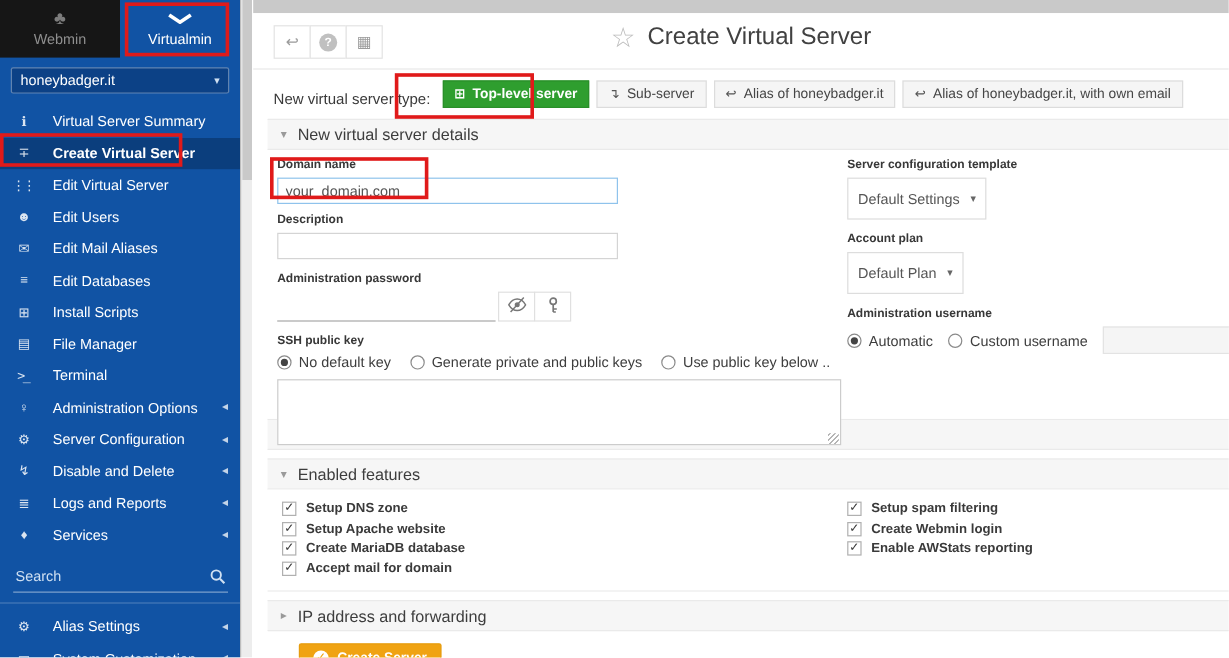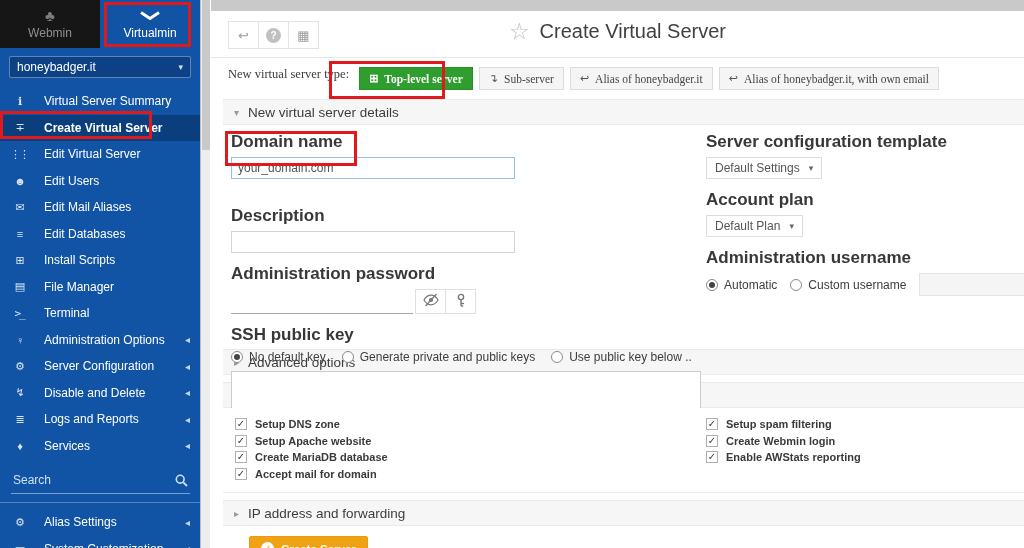--- a/index.html
+++ b/index.html
@@ -39,54 +39,54 @@
   .main { position:absolute; left:211px; top:0; right:0; bottom:0; background:#fff; }
   .top-strip { height:11px; background:#c9c9c9; }
   .toolbar-row { height:47px; background:#fff; border-bottom:1px solid #e8e8e8; position:relative; }
   .btn-group { position:absolute; left:17px; top:10px; display:flex; }
   .tbtn { width:31px; height:28px; background:#fff; border:1px solid #e3e3e3; color:#9b9b9b; display:flex; align-items:center; justify-content:center; font-size:13px; margin-left:-1px; cursor:pointer; }
   .tbtn:first-child { margin-left:0; }
   .tbtn .qmark { width:15px; height:15px; border-radius:50%; background:#c0c0c0; color:#fff; font-size:10px; font-weight:bold; display:flex; align-items:center; justify-content:center; }
   .page-title { position:absolute; left:50%; transform:translateX(-50%); top:9px; display:flex; align-items:center; gap:10px; font-size:20px; color:#414141; white-space:nowrap; }
   .page-title .star { font-size:23px; color:#bcbcbc; line-height:1; }
 
-  .type-row { padding:9px 0 9px 17px; display:flex; align-items:flex-start;font-family:Liberation Serif, serif; }
+  .type-row { padding:9px 0 9px 17px; display:flex; align-items:flex-end; }
   .type-row .tr-label { color:#3a3a3a; font-size:12.5px; margin-right:10px; }
   .type-btn { height:23px; display:flex; align-items:center; gap:6px; padding:0 9px; background:#f5f5f5; border:1px solid #dcdcdc; color:#454545; font-size:11.5px; margin-right:6px; cursor:pointer; white-space:nowrap; }
   .type-btn .ticon { font-size:11px; color:#555; }
   .type-btn.active { background:#2f9e2f; border-color:#2a8f2a; color:#fff; font-weight:bold; }
   .type-btn.active .ticon { color:#fff; }
 
   .content { padding-left:12px; }
   .section-header { height:26px; background:#f6f6f6; border-top:1px solid #eaeaea; border-bottom:1px solid #eaeaea; display:flex; align-items:center; padding-left:11px; gap:9px; font-size:13.5px; color:#3d3d3d; cursor:pointer; }
   .section-header .scaret { font-size:10px; color:#9a9a9a; }
 
   .panel-body { position:relative; background:#fff; padding:7px 0 10px 8px; height:224px; }
   .col-right { position:absolute; left:483px; top:7px; width:320px; }
-  .flabel { font-weight:bold; font-size:17px; color:#383838; margin-bottom:5px; }
+  .flabel { font-weight:bold; font-size:10px; color:#383838; margin-bottom:5px; }
   .txt-input { width:284px; height:22px; border:1px solid #d4d4d4; padding:0 6px; font-size:12px; color:#555; font-family:inherit; outline:none; background:#fff; }
   .txt-input.focused { border-color:#8fc3ec; }
-  .mt8 { margin-top:27px; } .mt10 { margin-top:11px; }
+  .mt8 { margin-top:8px; } .mt10 { margin-top:11px; }
 
   .pw-row { display:flex; align-items:flex-end; }
   .pw-input { width:182px; height:23px; border:none; border-bottom:1px solid #a8a8a8; outline:none; background:#fff; }
   .icon-btn { width:31px; height:25px; background:#fff; border:1px solid #e0e0e0; display:flex; align-items:center; justify-content:center; margin-left:-1px; cursor:pointer; }
   .icon-btn:first-of-type { margin-left:2px; }
 
   .radio-row { display:flex; align-items:center; gap:16px; margin-top:3px; }
   .radio { display:flex; align-items:center; gap:6px; cursor:pointer; font-size:12px; color:#3d3d3d; white-space:nowrap; }
   .rdot { width:12px; height:12px; border:1px solid #8a8a8a; border-radius:50%; position:relative; flex:none; background:#fff; }
   .radio.on .rdot::after { content:""; position:absolute; left:2px; top:2px; width:6px; height:6px; border-radius:50%; background:#444; }
 
   .ssh-textarea { margin-top:7px; width:470px; height:55px; border:1px solid #ccc; resize:none; outline:none; position:relative; font-family:inherit; }
   .ta-wrap { position:relative; width:470px; }
   .ta-wrap::after { content:""; position:absolute; right:2px; bottom:4px; width:9px; height:9px;
      background:repeating-linear-gradient(-45deg, transparent 0 2px, #b5b5b5 2px 3px); }
 
-  .select-box { display:inline-flex; align-items:center; gap:9px; height:22px; padding:0 8px; border:1px solid #ddd; background:#fff; font-size:12px; color:#555; cursor:pointer; }
+  .select-box { display:inline-flex; align-items:center; gap:9px; height:35px; padding:0 8px; border:1px solid #ddd; background:#fff; font-size:12px; color:#555; cursor:pointer; }
   .select-box .caret { font-size:9px; color:#666; }
   .dis-input { width:115px; height:23px; background:#f5f5f5; border:1px solid #e3e3e3; }
 
   .gap { height:7px; background:#fff; }
   .features-body { position:relative; padding:8px 0 10px 12px; border-bottom:1px solid #ebebeb; background:#fff; }
   .feat-col-right { position:absolute; left:483px; top:8px; }
   .feat { display:flex; align-items:center; gap:8px; height:16.5px; cursor:pointer; }
   .feat .cb { width:12px; height:12px; border:1px solid #b0b0b0; background:#fff; font-size:10px; color:#3a3a3a; display:flex; align-items:center; justify-content:center; line-height:1; flex:none; }
   .feat .feat-label { font-weight:bold; font-size:11px; color:#3a3a3a; white-space:nowrap; }
 

